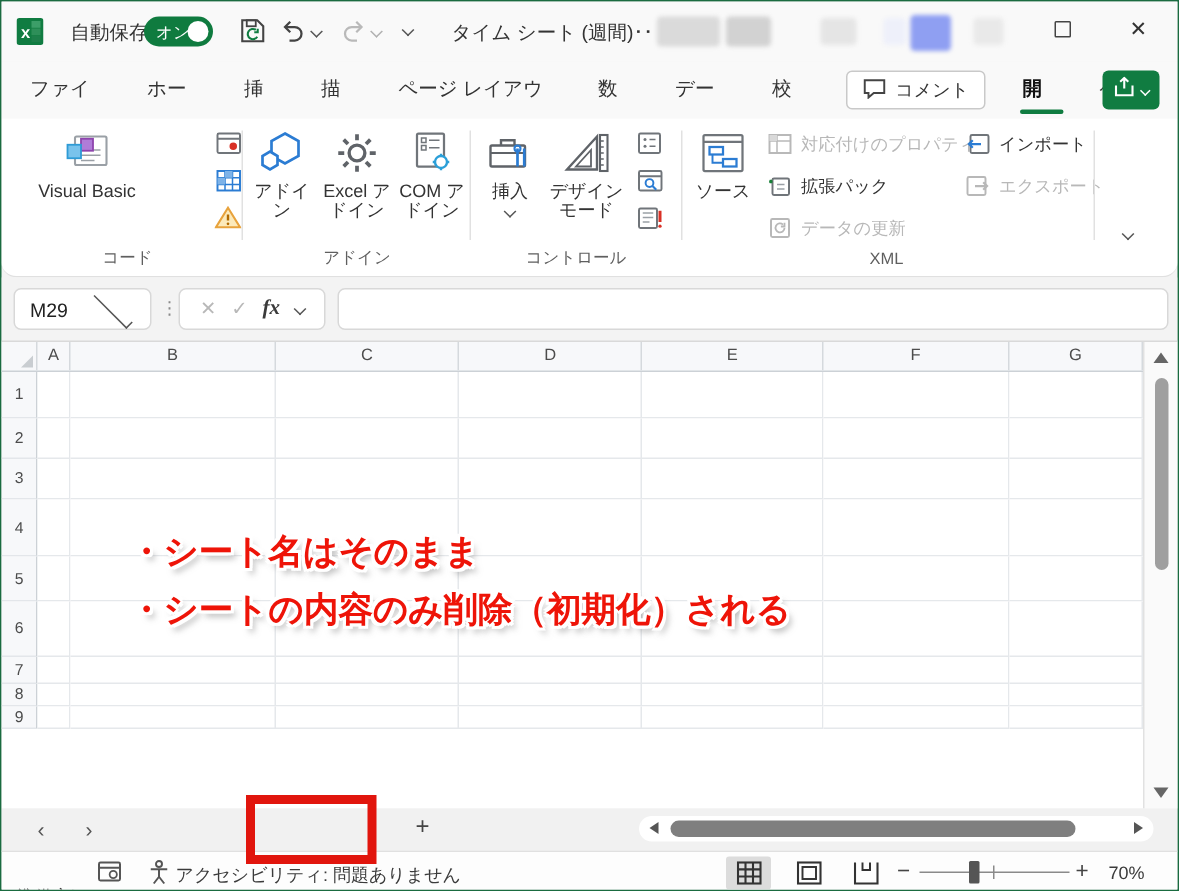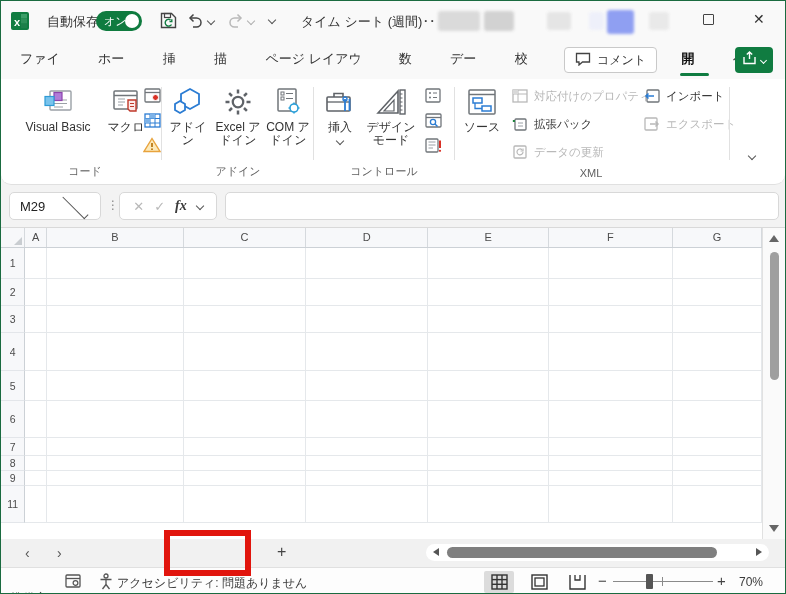--- a/index.html
+++ b/index.html
@@ -191,35 +191,20 @@
               <rect x="8" y="3" width="21" height="19" rx="1" fill="#fff" stroke="#9aa0a6" stroke-width="1.4"></rect>
               <line x1="12" y1="12" x2="25" y2="12" stroke="#9aa0a6"></line>
               <line x1="12" y1="15.5" x2="25" y2="15.5" stroke="#9aa0a6"></line>
               <line x1="12" y1="19" x2="21" y2="19" stroke="#9aa0a6"></line>
               <rect x="12" y="4.5" width="8" height="8" fill="#b07cd8" stroke="#8e44ad" stroke-width="1.2"></rect>
               <rect x="3" y="8.5" width="9" height="9" fill="#79c3ec" stroke="#2e9bd6" stroke-width="1.2"></rect>
             </svg>
         </span>
         <span class="blabel">Visual Basic</span>
       </div>
-      <div class="bigbtn" style="left:96px;width:42px">
-        <span class="bicon">
-          <svg width="30" height="28" viewBox="0 0 30 28">
-              <rect x="3" y="3" width="23" height="18" rx="1" fill="#fff" stroke="#70757a" stroke-width="1.5"></rect>
-              <line x1="3" y1="7.5" x2="26" y2="7.5" stroke="#70757a" stroke-width="1.5"></line>
-              <line x1="7" y1="11" x2="14" y2="11" stroke="#9aa0a6"></line>
-              <line x1="7" y1="14" x2="14" y2="14" stroke="#9aa0a6"></line>
-              <line x1="7" y1="17" x2="12" y2="17" stroke="#9aa0a6"></line>
-              <path d="M17 12h8v11h-6l-2-2z" fill="#fbe9e7" stroke="#c0392b" stroke-width="1.4"></path>
-              <line x1="19" y1="15.5" x2="23" y2="15.5" stroke="#c0392b"></line>
-              <line x1="19" y1="18.5" x2="23" y2="18.5" stroke="#c0392b"></line>
-            </svg>
-        </span>
-        <span class="blabel">マクロ</span>
-      </div>
       <div class="scol" style="left:134px">
         <span class="sicon">
           <svg width="17" height="15" viewBox="0 0 17 15">
               <rect x="1" y="1" width="15" height="13" rx="1" fill="none" stroke="#70757a" stroke-width="1.3"></rect>
               <line x1="1" y1="4.5" x2="16" y2="4.5" stroke="#70757a" stroke-width="1.3"></line>
               <circle cx="11.5" cy="9.5" r="3" fill="#d93025"></circle>
               <circle cx="11.5" cy="9.5" r="3" fill="none" stroke="#fff" stroke-width="1"></circle>
             </svg>
         </span>
         <span class="sicon">
@@ -546,31 +531,25 @@
           <div class="grow" style="height: 15px;">
             <div class="rhdr">9</div>
             <div class="gcell" style="width: 22px;"></div>
             <div class="gcell" style="width: 140px;"></div>
             <div class="gcell" style="width: 125px;"></div>
             <div class="gcell" style="width: 125px;"></div>
             <div class="gcell" style="width: 123px;"></div>
             <div class="gcell" style="width: 127px;"></div>
             <div class="gcell" style="width: 91px;"></div>
           </div>
-          <div class="grow" style="height: 37px;">
-            <div class="rhdr">11</div>
-            <div class="gcell" style="width: 22px;"></div>
-            <div class="gcell" style="width: 140px;"></div>
-            <div class="gcell" style="width: 125px;"></div>
-            <div class="gcell" style="width: 125px;"></div>
-            <div class="gcell" style="width: 123px;"></div>
-            <div class="gcell" style="width: 127px;"></div>
-            <div class="gcell" style="width: 91px;"></div>
-          </div>
         </div>
+      <div class="annotation">
+        <div>・シート名はそのまま</div>
+        <div>・シートの内容のみ削除（初期化）される</div>
+      </div>
     </div>
     <div class="vscroll">
       <span class="tri-up"></span>
       <span class="vthumb"></span>
       <span class="tri-down"></span>
     </div>
   </div>
 
   <div class="tabsrow">
     <span class="stnav" style="left:24px">‹</span>

